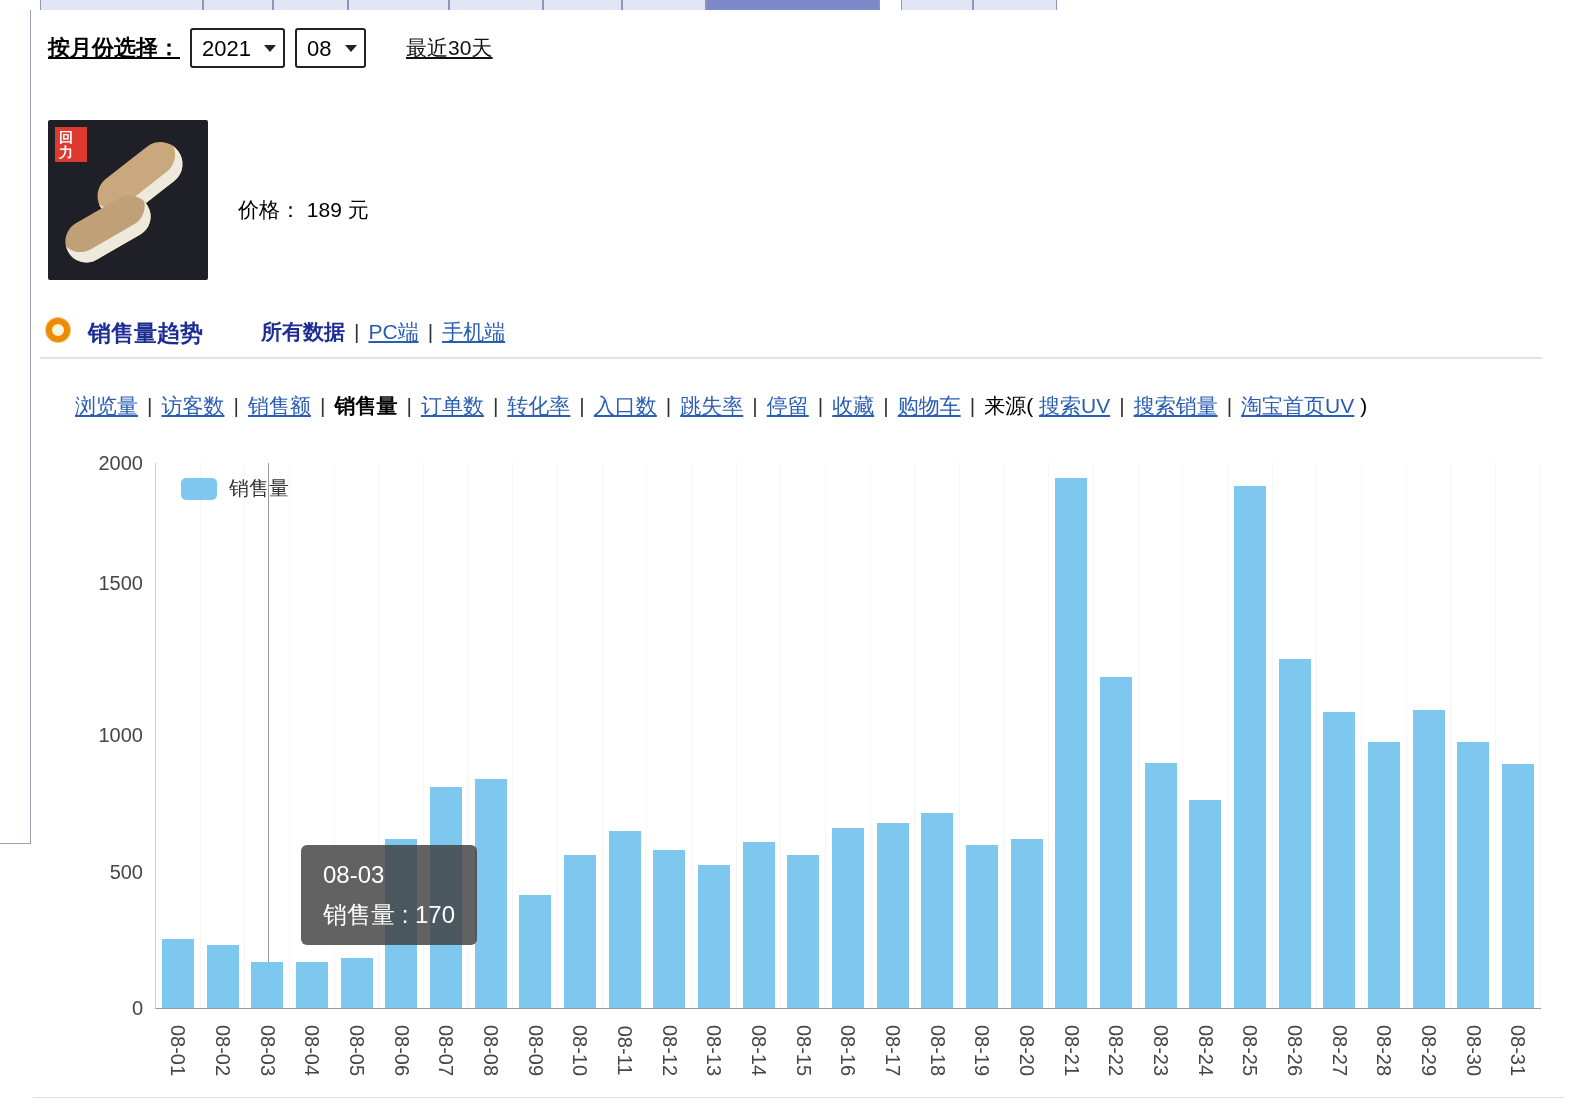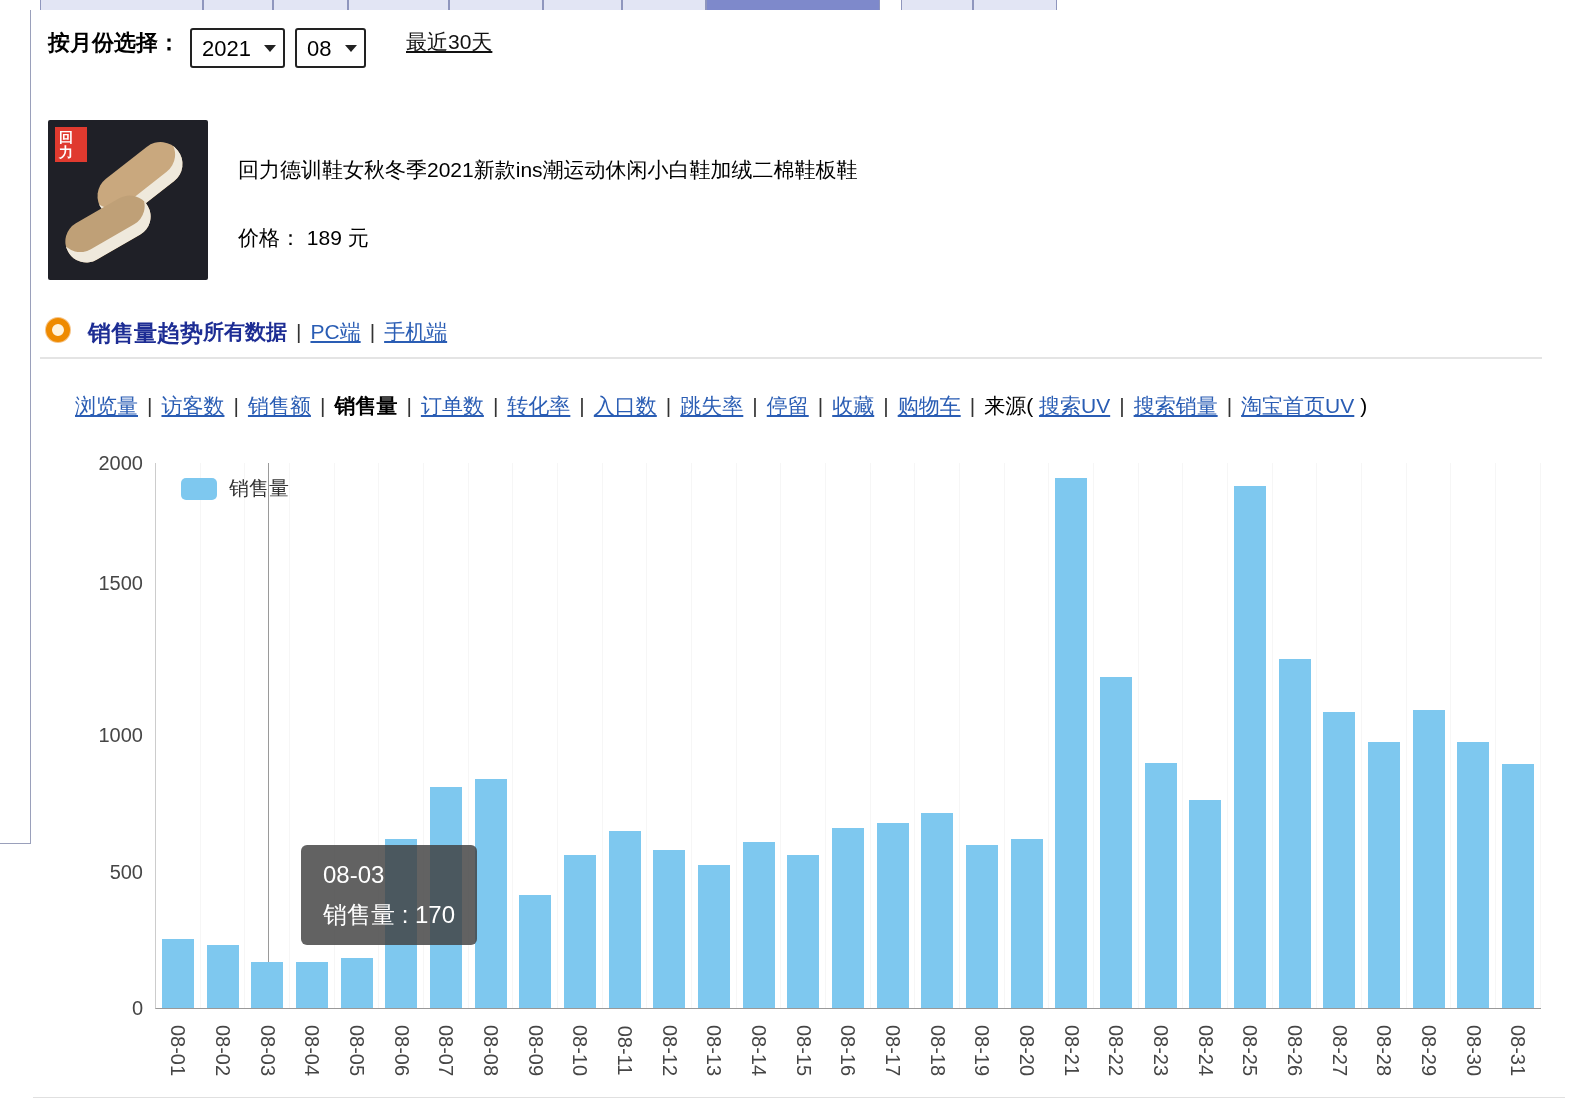--- a/index.html
+++ b/index.html
@@ -9,21 +9,21 @@
   
   .tabstrip{position:absolute;top:0;left:40px;height:10px;display:flex;}
   .tab{height:10px;background:#e2e5f4;border-left:1px solid #8f96bd;border-right:1px solid #8f96bd;box-sizing:border-box;}
   .tab-sel{background:#7e89cb;}
   .tab-gap{background:transparent;border:none;}
 
   .leftline{position:absolute;left:30px;top:10px;width:1px;height:833px;background:#9aa0bb;}
   .leftline-b{position:absolute;left:0;top:843px;width:31px;height:1px;background:#9aa0bb;}
 
   
-  .controls{position:absolute;left:48px;top:28px;display:flex;}
+  .controls{position:absolute;left:48px;top:28px;display:flex;align-items:center;text-decoration:underline;}
   .ctl-label{font-size:22px;font-weight:700;}
   .selwrap{position:relative;margin-left:10px;display:inline-block;}
   .selwrap select{appearance:none;-webkit-appearance:none;font-family:inherit;font-size:22px;height:40px;
     border:2px solid #222;border-radius:3px;background:#fff;padding:0 32px 0 10px;}
   .caret{position:absolute;right:9px;top:17px;width:0;height:0;border-left:6px solid transparent;
     border-right:6px solid transparent;border-top:7px solid #222;pointer-events:none;}
   .recent-link{margin-left:40px;color:#111;font-size:21px;text-decoration:underline;}
 
   
   .product{position:absolute;left:48px;top:120px;display:flex;}
@@ -35,21 +35,21 @@
   .shoe2{width:92px;height:42px;background:#bfa077;box-shadow:inset 0 -12px 0 #efe9dc;transform:rotate(-30deg);left:14px;top:88px;}
   .prod-info{margin-left:30px;padding-top:36px;}
   .prod-title{font-size:21px;}
   .prod-price{font-size:21px;margin-top:40px;}
 
   
   .section-head{position:absolute;left:46px;top:318px;display:flex;align-items:flex-start;}
   .dot{width:12px;height:12px;border:6px solid #ee8a00;border-radius:50%;background:#fff3dd;
        box-shadow:0 0 0 1px #f6c488;display:inline-block;}
   .sec-title{margin-left:18px;font-size:23px;font-weight:700;color:#1d2d94;}
-  .scopes{font-size:21px;}
+  .scopes{margin-left:58px;font-size:21px;}
   .scope-active{color:#1d2d94;font-weight:700;}
   .divider{position:absolute;left:40px;top:357px;width:1502px;height:2px;background:#e4e4e4;}
 
   
   .metrics{position:absolute;left:75px;top:392px;font-size:21px;white-space:nowrap;}
   .msep{margin:0 9px;color:#333;}
   .blue-link{color:#2a5db4;text-decoration:underline;cursor:pointer;}
   .metric-current{font-weight:700;color:#000;}
   .plain{color:#000;}
 
@@ -110,21 +110,20 @@
     <a href="#" class="recent-link">最近30天</a>
   </div>
 
   <div class="product">
     <div class="prod-img">
       <span class="badge">回力</span>
       <div class="shoe shoe1"></div>
       <div class="shoe shoe2"></div>
     </div>
     <div class="prod-info">
-      <div class="prod-title">回力德训鞋女秋冬季2021新款ins潮运动休闲小白鞋加绒二棉鞋板鞋</div>
       <div class="prod-price">
         <span>价格：</span>
         <span>189</span>
         <span>元</span>
       </div>
     </div>
   </div>
 
   <div class="section-head">
     <span class="dot"></span>

